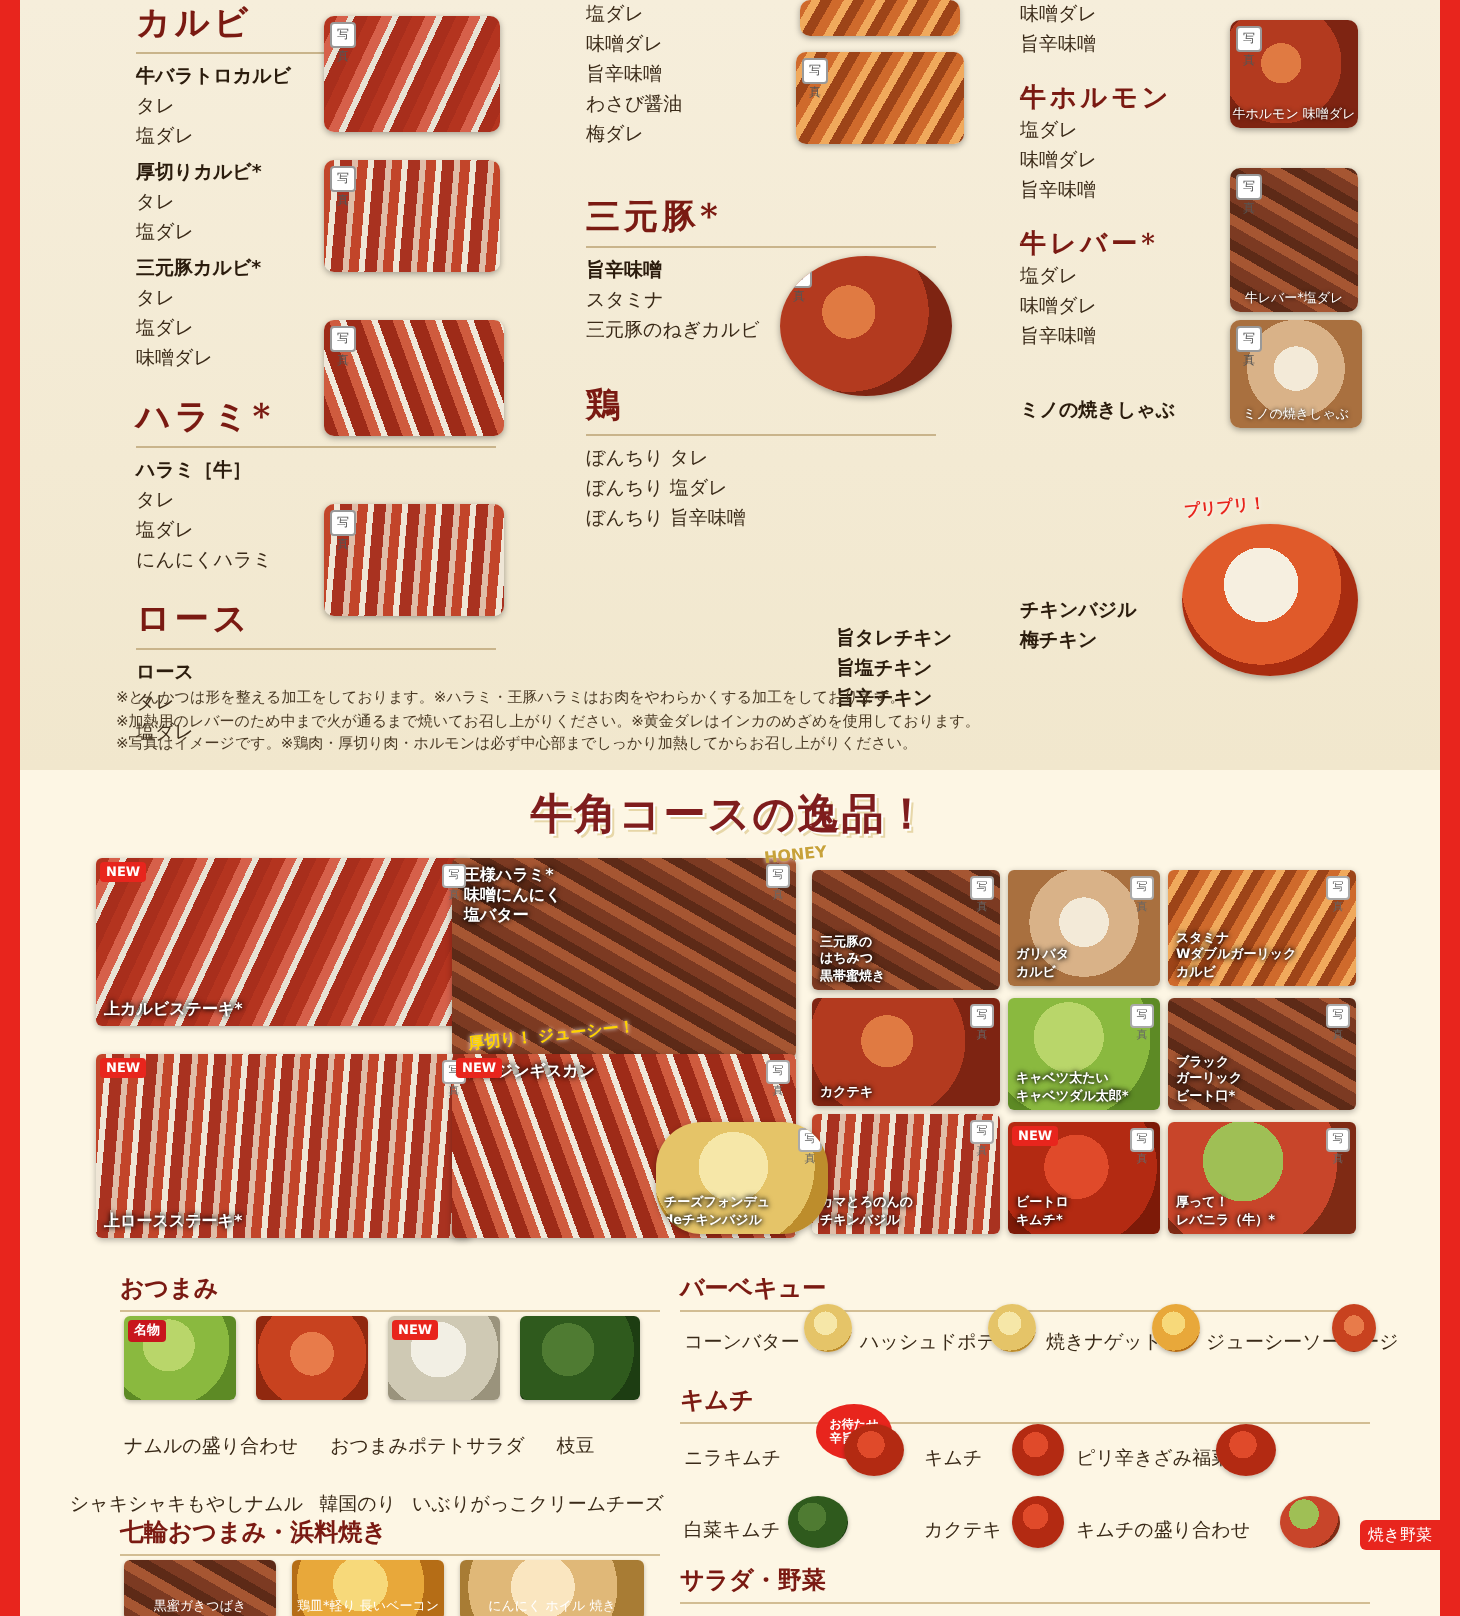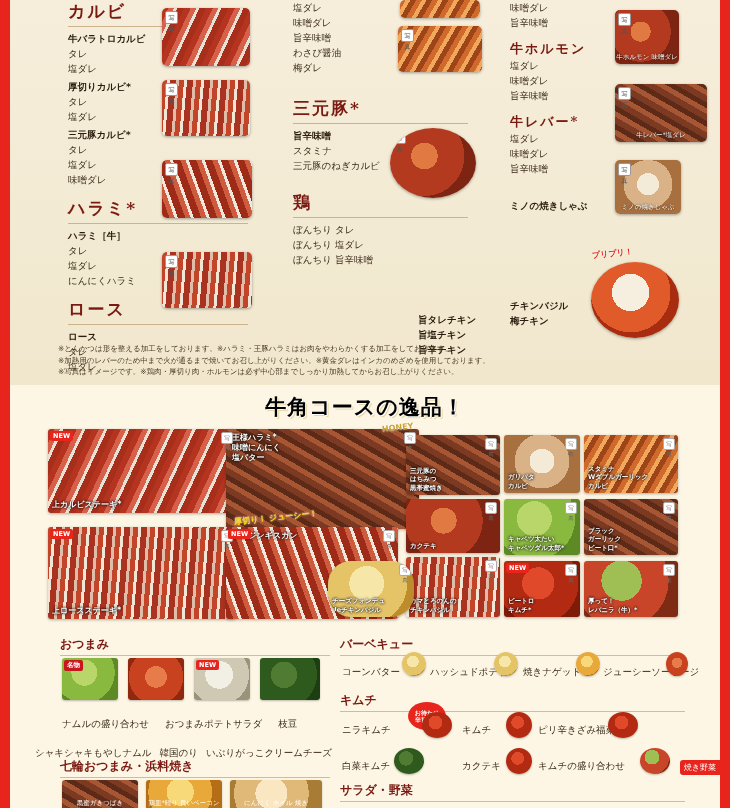--- a/index.html
+++ b/index.html
@@ -67,21 +67,21 @@
   .meat-g{background:
      repeating-linear-gradient(120deg,#cf6a2c 0 5px,#f0a95c 5px 9px,#9d4418 9px 14px);}
   .note{
     position:absolute;left:48px;top:343px;width:620px;
     font-size:7.5px;color:#4a3a25;line-height:11.5px;
   }
   
   .course-title{
     position:absolute;left:0;right:0;top:393px;text-align:center;
     font-family:"DejaVu Serif","Liberation Serif",serif;
-    font-size:21px;font-weight:bold;color:#000000;
+    font-size:21px;font-weight:bold;color:#7f1d1d;
     letter-spacing:1px;
     text-shadow:1px 1px 0 #fff,2px 2px 0 #e7d7a8;
   }
   
   .grid{position:absolute;left:0;top:415px;width:710px;height:215px;}
   .dish{position:absolute;border-radius:3px;overflow:hidden;
     box-shadow:0 1px 3px rgba(0,0,0,.3);}
   .dish .label{
     position:absolute;left:4px;bottom:3px;color:#fff;font-size:8px;
     font-weight:bold;text-shadow:0 0 3px #000,0 0 2px #000;white-space:pre-line;
@@ -223,21 +223,21 @@
       <div class="item">味噌ダレ</div>
       <div class="item">旨辛味噌</div>
 
       <div class="item b" style="margin-top:22px;">ミノの焼きしゃぶ</div>
     </div>
 
     <div class="photo meat-d" style="left:605px;top:10px;width:64px;height:54px;">
       <span class="tag">写真</span>
       <span class="cap">牛ホルモン 味噌ダレ</span>
     </div>
-    <div class="photo meat-e" style="left:605px;top:84px;width:64px;height:58px;padding-left:28px;">
+    <div class="photo meat-e" style="left:605px;top:84px;width:64px;height:72px;">
       <span class="tag">写真</span>
       <span class="cap">牛レバー*塩ダレ</span>
     </div>
     <div class="photo meat-f" style="left:605px;top:160px;width:66px;height:54px;">
       <span class="tag">写真</span>
       <span class="cap">ミノの焼きしゃぶ</span>
     </div>
 
     <div class="col" style="left:408px;top:282px;width:90px;margin-top:30px;">
       <div class="item b">旨タレチキン</div>
@@ -263,21 +263,21 @@
   <div class="course-title">牛角コースの逸品！</div>
 
   <div class="grid">
 
     <div class="dish meat-a" style="left:38px;top:14px;width:188px;height:84px;">
       <span class="newbadge">NEW</span>
       <span class="tagsq">写真</span>
       <span class="label">上カルビステーキ*</span>
     </div>
 
-    <div class="dish meat-e" style="left:216px;top:14px;width:172px;height:100px;padding-left:21px;">
+    <div class="dish meat-e" style="left:216px;top:14px;width:172px;height:100px;">
       <span class="tagsq">写真</span>
       <span class="label" style="left:6px;top:4px;bottom:auto;">王様ハラミ*
 味噌にんにく
 塩バター</span>
       <span class="ribbon" style="left:8px;bottom:6px;color:#ffd400;font-size:8px;">厚切り！
 ジューシー！</span>
     </div>
 
     <div class="dish meat-b" style="left:38px;top:112px;width:188px;height:92px;">
       <span class="newbadge">NEW</span>

